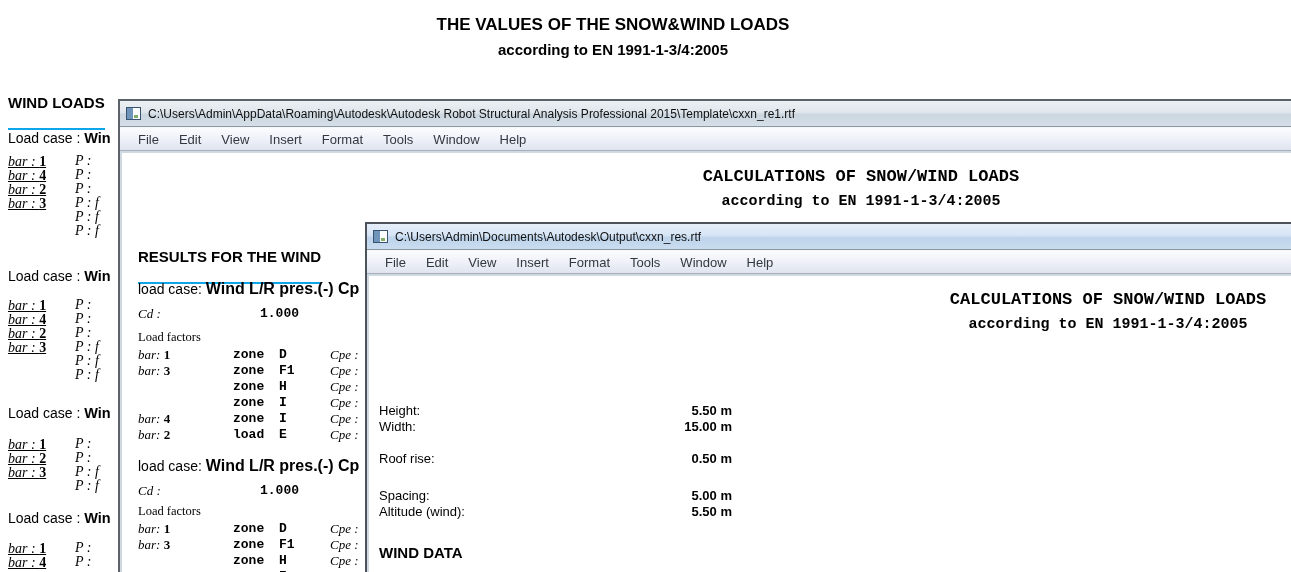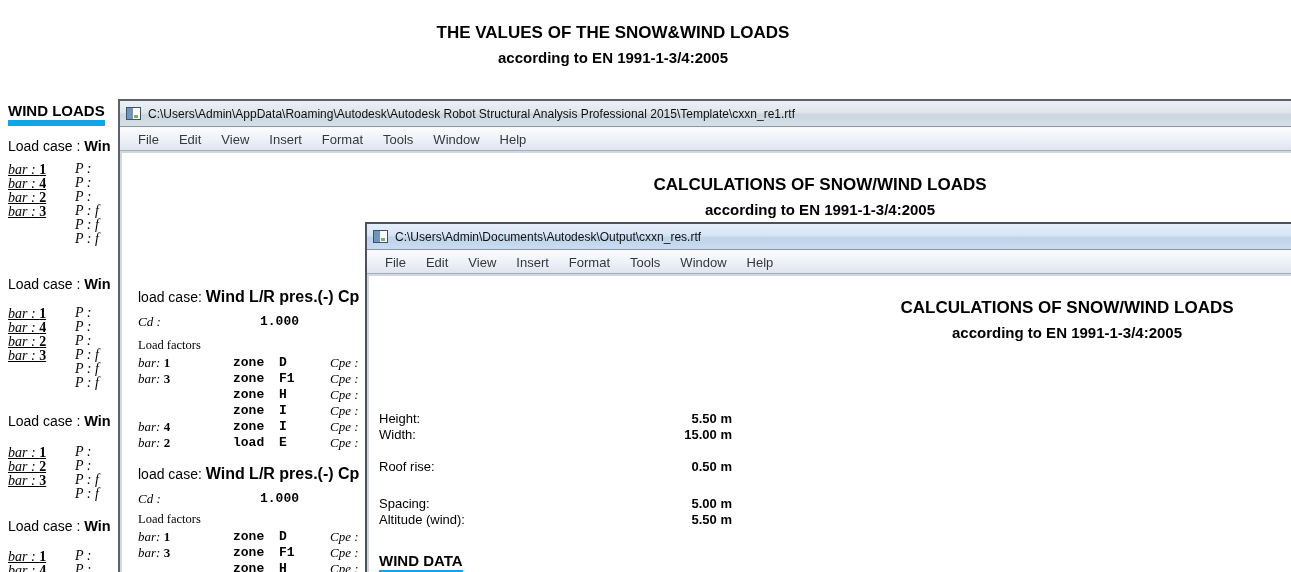--- a/index.html
+++ b/index.html
@@ -1,27 +1,27 @@
 <!DOCTYPE html>
 <html><head>
 <meta charset="utf-8">
 <style>
   * { margin:0; padding:0; box-sizing:border-box; }
   html,body { width:1291px; height:572px; }
   body {
     position:relative; background:#ffffff; overflow:hidden;
     font-family:"Liberation Sans", sans-serif; color:#000;
   }
-  .abs { position:absolute;margin-top:8px; }
+  .abs { position:absolute; }
 
   
   .page-title { left:613px; transform:translateX(-50%); font-weight:bold; white-space:nowrap; }
   .pt1 { top:15px; font-size:17px; }
   .pt2 { top:41px; font-size:15px; }
-  .uhead { font-weight:bold; font-size:15px; border-bottom:6px solid #0ea5e9; padding-bottom:1px; white-space:nowrap; }
+  .uhead { font-weight:bold; font-size:15px; border-bottom:2px solid #0ea5e9; padding-bottom:17px; white-space:nowrap; }
   .lc-head { font-size:14px; white-space:nowrap;text-align:center; }
   .lc-head b { font-size:14.5px; }
   .bg-row { left:8px; height:14px; width:130px; font-size:14px; white-space:nowrap;text-decoration:underline; }
   .ser-i { font-family:"Liberation Serif", serif; font-style:italic; }
   .ser-b { font-family:"Liberation Serif", serif; font-weight:bold; }
   .bg-row .pcol { position:absolute; left:67px; top:0; }
 
   
   .window { position:absolute; border:2px solid #5b6269; background:#cfd9e2; }
   .w1 { left:118px; top:99px; width:1180px; height:478px; z-index:10; }
@@ -34,21 +34,21 @@
   .doc-icon { width:15px; height:13px; flex:0 0 auto; position:relative;
     background:#fdfdfd; border:1px solid #38536e; }
   .doc-icon::before { content:""; position:absolute; left:0; top:0; width:6px; height:11px; background:#6f95ba; }
   .doc-icon::after  { content:""; position:absolute; right:2px; bottom:1px; width:4px; height:3px; background:#7fae6b; }
   .menubar { height:24px; display:flex; align-items:center; padding:0 8px;
     background:linear-gradient(180deg,#fbfcfe 0%,#eef1f8 50%,#dfe4ef 100%);
     border-bottom:1px solid #a8aeb9; border-top:1px solid #f5f8fb; }
   .menu-item { font-size:13px; color:#33383e; padding:0 10px; white-space:nowrap; }
   .content { position:absolute; left:2px; right:0; top:52px; bottom:0; background:#fff; overflow:hidden; }
 
-  .doc-title { left:698px; transform:translateX(-50%); font-weight:bold; white-space:nowrap; }
+  .doc-title { left:739px; transform:translateX(-50%); font-weight:bold; white-space:nowrap;font-family:Liberation Mono, monospace; }
   .dt1 { font-size:17px; }
   .dt2 { font-size:15px; }
 
   
   .w1row { left:16px; height:16px; width:420px; font-size:13px; white-space:nowrap; }
   .w1row .zonecol { position:absolute; left:95px; top:0; font-family:"Liberation Mono", monospace; font-weight:bold; word-spacing:7px; }
   .w1row .cpecol  { position:absolute; left:192px; top:0; }
   .caseline { left:16px; font-size:14px; white-space:nowrap; }
   .caseline b { font-size:16px; }
   .cdline { left:16px; font-size:13px; white-space:nowrap; }
@@ -104,20 +104,21 @@
     <span class="menu-item">View</span>
     <span class="menu-item">Insert</span>
     <span class="menu-item">Format</span>
     <span class="menu-item">Tools</span>
     <span class="menu-item">Window</span>
     <span class="menu-item">Help</span>
   </div>
   <div class="content">
     <div class="abs doc-title dt1" style="top:14px;">CALCULATIONS OF SNOW/WIND LOADS</div>
     <div class="abs doc-title dt2" style="top:40px;">according to EN 1991-1-3/4:2005</div>
+    <div class="abs" style="left:16px; top:95px;"><span class="uhead">RESULTS FOR THE WIND</span></div>
 
     <div class="abs caseline" style="top:127px;"><span>load case: </span><b>Wind L/R pres.(-) Cp</b></div>
     <div class="abs cdline" style="top:153px;"><span class="ser-i">Cd :</span><span class="cdval">1.000</span></div>
     <div class="abs factors" style="top:177px;">Load factors</div>
     <div class="abs w1row" style="top:194px;"><span class="ser-i">bar: </span><span class="ser-b">1</span><span class="zonecol">zone D</span><span class="cpecol ser-i">Cpe :</span></div>
     <div class="abs w1row" style="top:210px;"><span class="ser-i">bar: </span><span class="ser-b">3</span><span class="zonecol">zone F1</span><span class="cpecol ser-i">Cpe :</span></div>
     <div class="abs w1row" style="top:226px;"><span class="ser-i"></span><span class="ser-b"></span><span class="zonecol">zone H</span><span class="cpecol ser-i">Cpe :</span></div>
     <div class="abs w1row" style="top:242px;"><span class="ser-i"></span><span class="ser-b"></span><span class="zonecol">zone I</span><span class="cpecol ser-i">Cpe :</span></div>
     <div class="abs w1row" style="top:258px;"><span class="ser-i">bar: </span><span class="ser-b">4</span><span class="zonecol">zone I</span><span class="cpecol ser-i">Cpe :</span></div>
     <div class="abs w1row" style="top:274px;"><span class="ser-i">bar: </span><span class="ser-b">2</span><span class="zonecol">load E</span><span class="cpecol ser-i">Cpe :</span></div>

